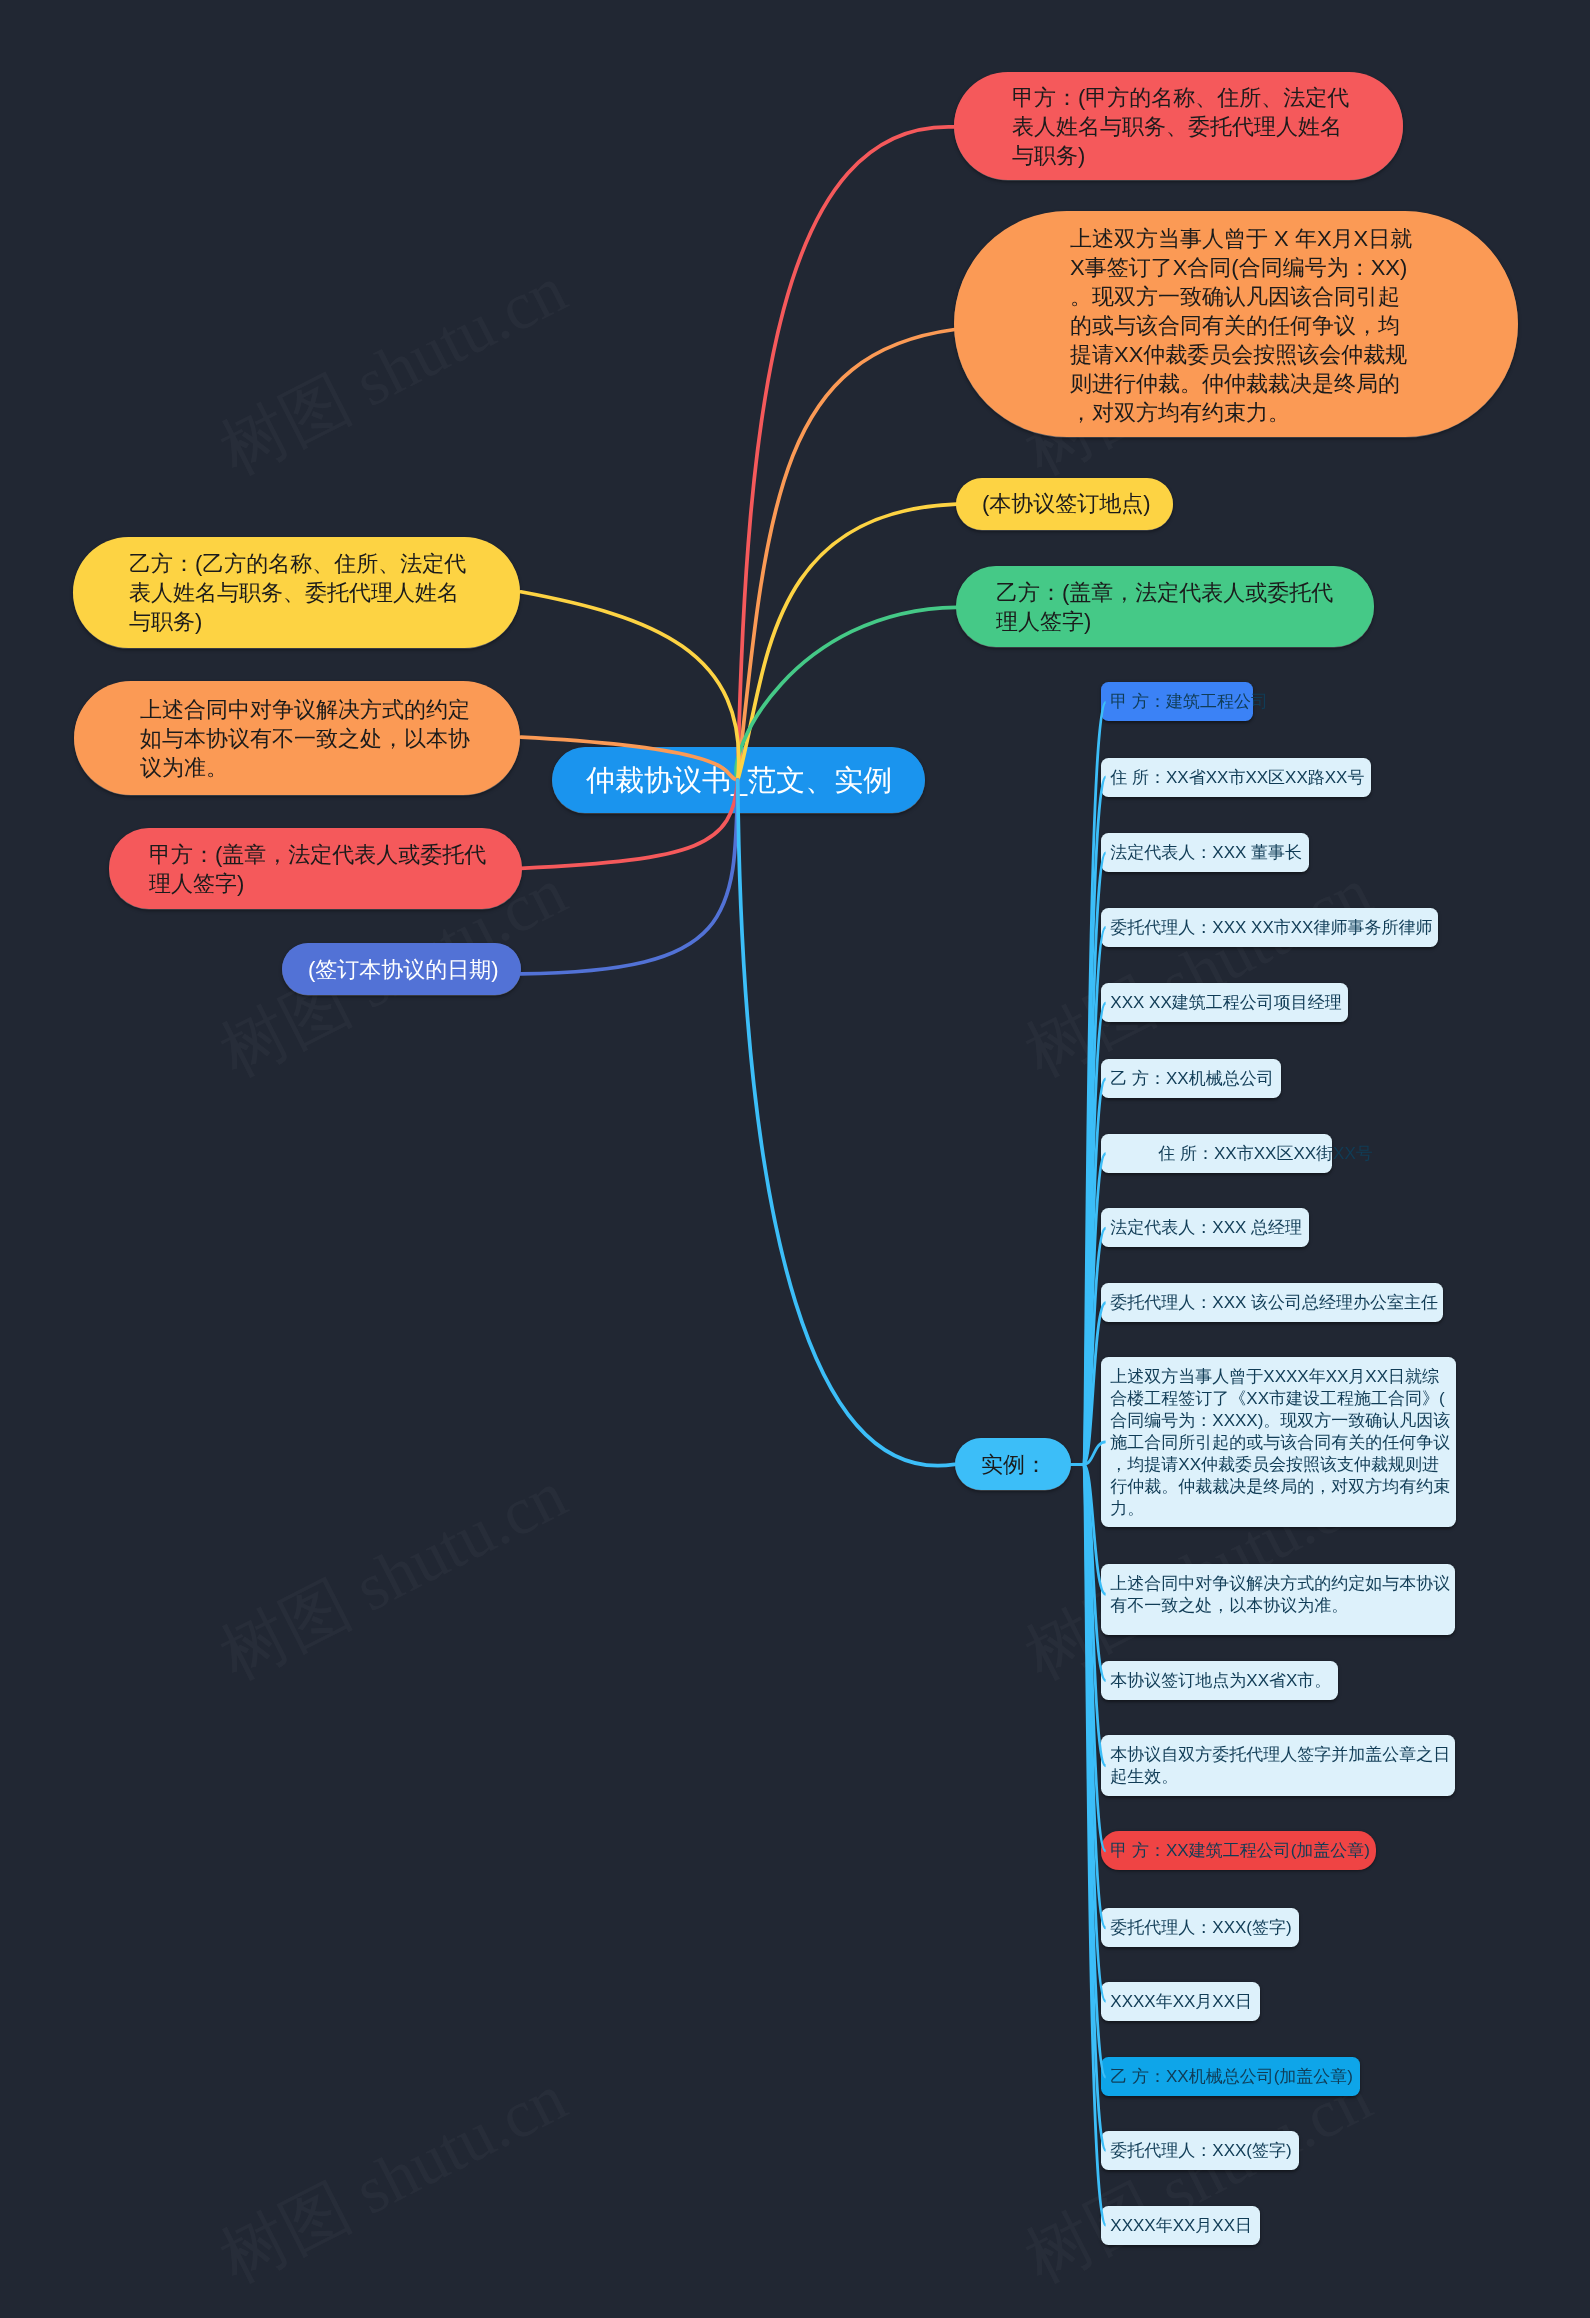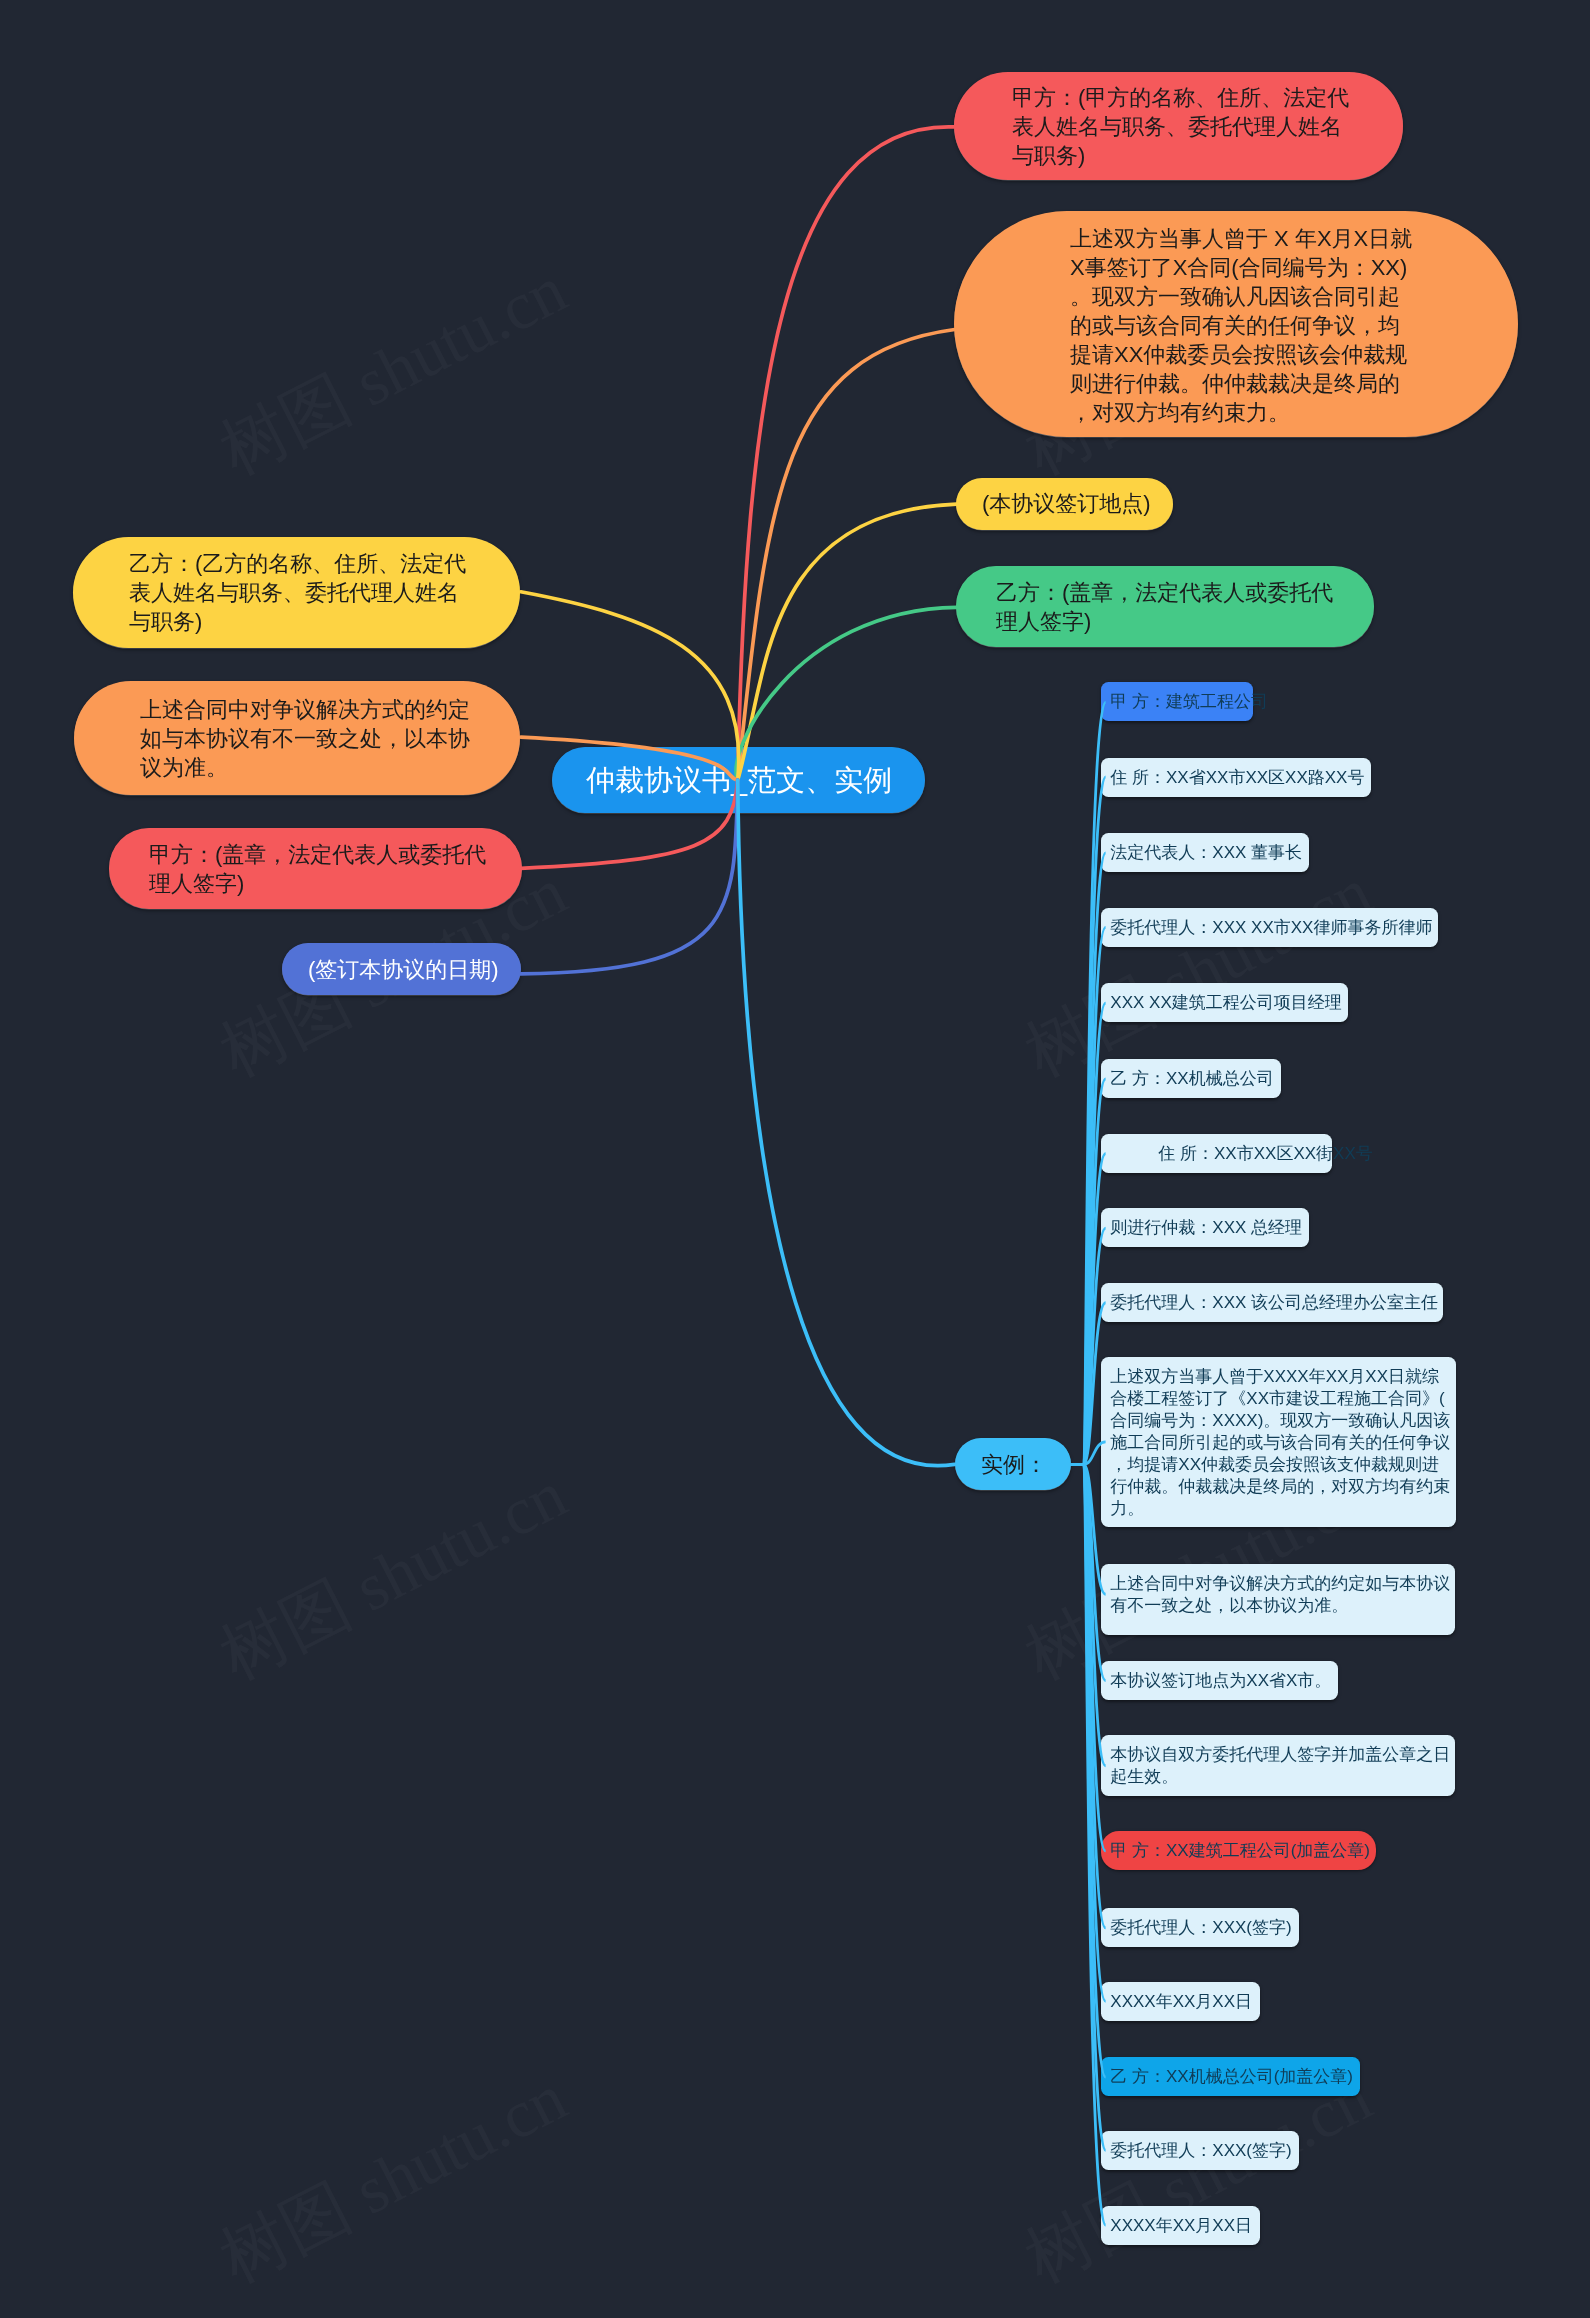--- a/index.html
+++ b/index.html
@@ -140,21 +140,21 @@
         <div class="leaf" style="left: 1101px; top: 983px; height: 39px; background: rgb(221, 241, 251); border-radius: 7.5px; width: 247px;">
           <div class="txt" style="left: 9.3px; top: 8.7px; font-size: 17px; line-height: 22px; color: rgb(16, 60, 86);">XXX XX建筑工程公司项目经理</div>
         </div>
         <div class="leaf" style="left: 1101px; top: 1059px; height: 39px; background: rgb(221, 241, 251); border-radius: 7.5px; width: 180px;">
           <div class="txt" style="left: 9.3px; top: 8.7px; font-size: 17px; line-height: 22px; color: rgb(16, 60, 86);">乙 方：XX机械总公司</div>
         </div>
         <div class="leaf" style="left: 1101px; top: 1134px; height: 39px; background: rgb(221, 241, 251); border-radius: 7.5px; width: 231px;">
           <div class="txt" style="left: 9.3px; top: 8.7px; font-size: 17px; line-height: 22px; color: rgb(16, 60, 86); margin-left: 48px;">住 所：XX市XX区XX街XX号</div>
         </div>
         <div class="leaf" style="left: 1101px; top: 1208px; height: 39px; background: rgb(221, 241, 251); border-radius: 7.5px; width: 208px;">
-          <div class="txt" style="left: 9.3px; top: 8.7px; font-size: 17px; line-height: 22px; color: rgb(16, 60, 86);">则进行仲裁：XXX 总经理</div>
+          <div class="txt" style="left: 9.3px; top: 8.7px; font-size: 17px; line-height: 22px; color: rgb(16, 60, 86);">法定代表人：XXX 总经理</div>
         </div>
         <div class="leaf" style="left: 1101px; top: 1283px; height: 39px; background: rgb(221, 241, 251); border-radius: 7.5px; width: 342px;">
           <div class="txt" style="left: 9.3px; top: 8.7px; font-size: 17px; line-height: 22px; color: rgb(16, 60, 86);">委托代理人：XXX 该公司总经理办公室主任</div>
         </div>
         <div class="leaf" style="left: 1101px; top: 1357px; height: 170px; background: rgb(221, 241, 251); border-radius: 7.5px; width: 355px;">
           <div class="txt" style="left: 9.3px; top: 8.7px; font-size: 17px; line-height: 22px; color: rgb(16, 60, 86);">上述双方当事人曾于XXXX年XX月XX日就综
 合楼工程签订了《XX市建设工程施工合同》(
 合同编号为：XXXX)。现双方一致确认凡因该
 施工合同所引起的或与该合同有关的任何争议
 ，均提请XX仲裁委员会按照该支仲裁规则进

